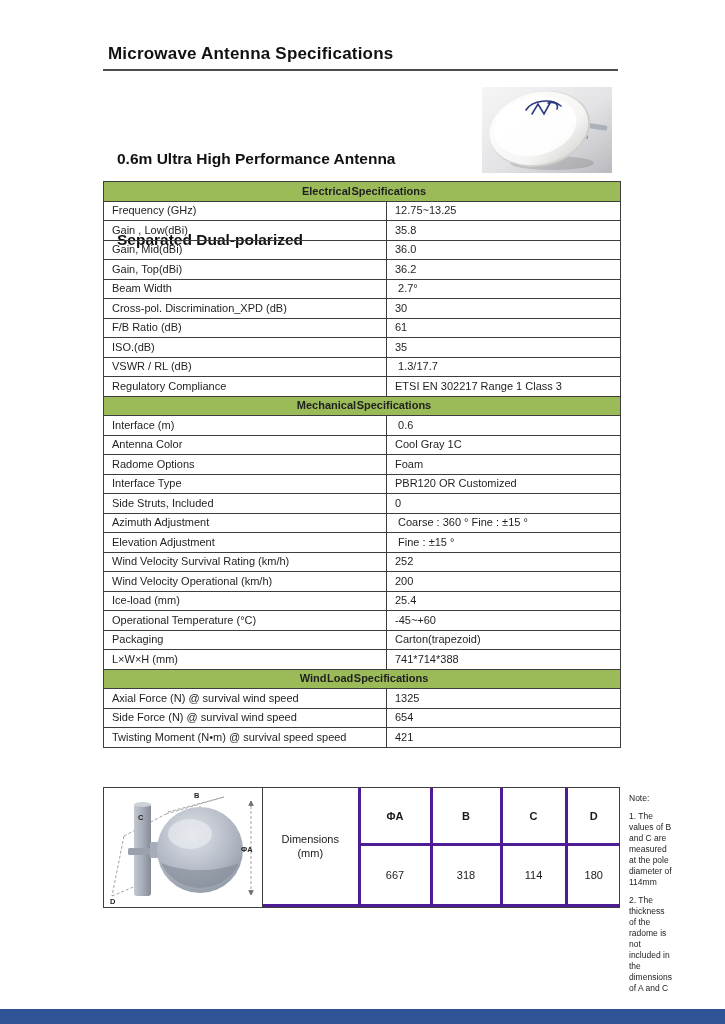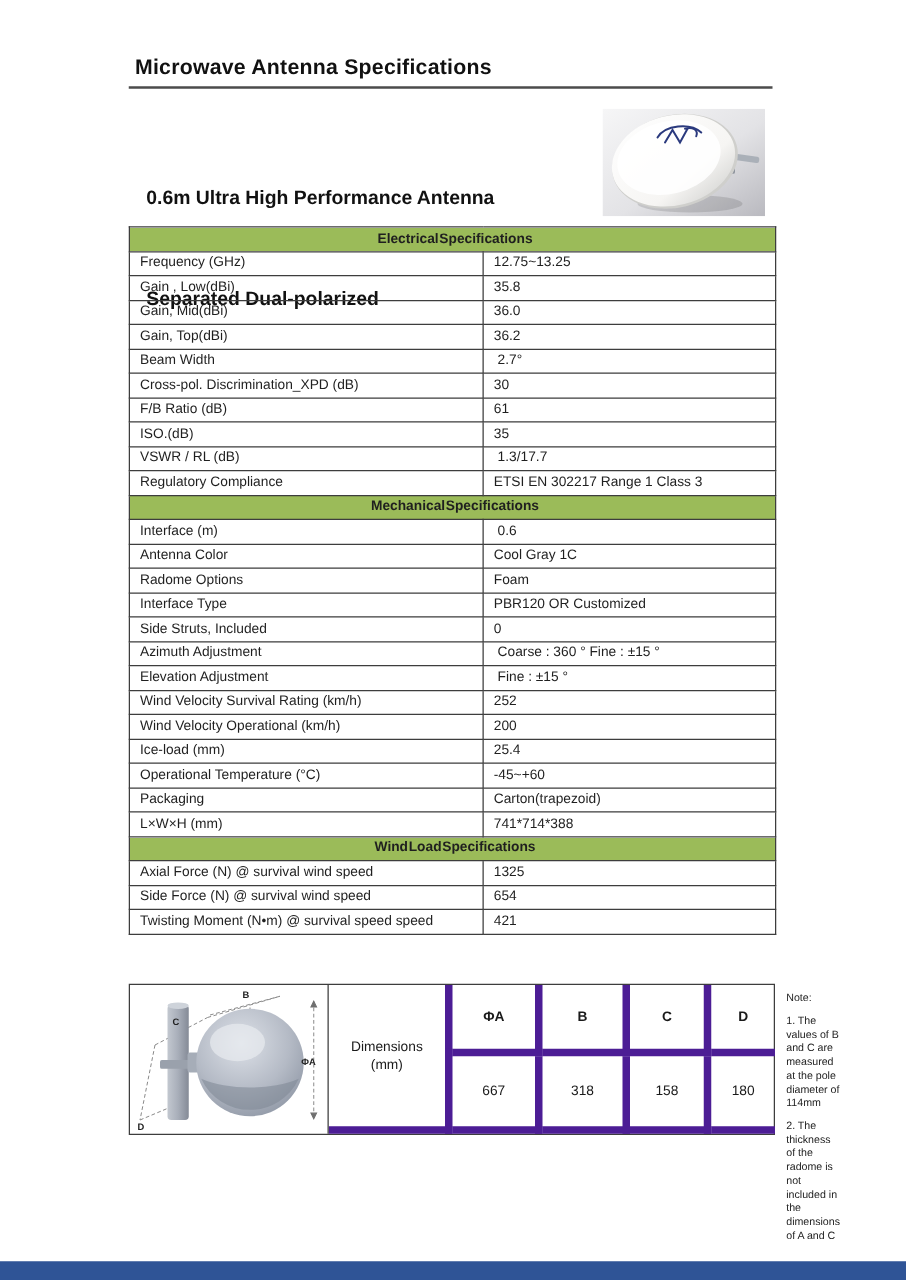--- a/index.html
+++ b/index.html
@@ -34,21 +34,21 @@
 
   
   .bottom-block{
     position:absolute;left:103px;top:787px;width:517px;height:121px;
     border:1px solid #3d3d3d;box-sizing:border-box;display:flex;
   }
   .diagram-cell{width:159px;border-right:1px solid #3d3d3d;box-sizing:border-box;position:relative;}
   .right-col{flex:1;display:flex;flex-direction:row;}
   table.dims{border-collapse:collapse;table-layout:fixed;width:357px;}
   table.dims td{
-    border:6px solid #4c1d95;text-align:center;font-size:11px;height:18.6px;
+    border:3px solid #4c1d95;text-align:center;font-size:11px;height:18.6px;
     padding:0;overflow:hidden;
   }
   table.dims td.dim-head{font-weight:bold;}
   table.dims td.merged{border-left:none;border-top:none;line-height:14px;font-size:11px;}
   table.dims tr:first-child td{border-top:none;}
   table.dims td:last-child{border-right:none;}
   .note-area{flex:1;padding:5px 8px 0 9px;font-size:8.5px;color:#222;line-height:11px;}
   .note-area .note-item{margin-top:7px;}
 
   .footer-bar{position:absolute;left:0;bottom:0;width:725px;height:15px;background:#2F5496;}
@@ -286,21 +286,21 @@
           <tr>
         <td rowspan="2" class="merged"><span>Dimensions</span><br><span>(mm)</span></td>
         <td class="dim-head">ΦA</td>
         <td class="dim-head">B</td>
         <td class="dim-head">C</td>
         <td class="dim-head">D</td>
       </tr>
       <tr>
         <td>667</td>
         <td>318</td>
-        <td>158</td>
+        <td>114</td>
         <td>180</td>
       </tr>
     </tbody>
       </table>
     <div class="note-area">
       <div>Note:</div>
       <div class="note-item">1. The values of B and C are measured at the pole diameter of 114mm</div>
       <div class="note-item">2. The thickness of the radome is not included in the dimensions of A and C</div>
     </div>
   </div>

